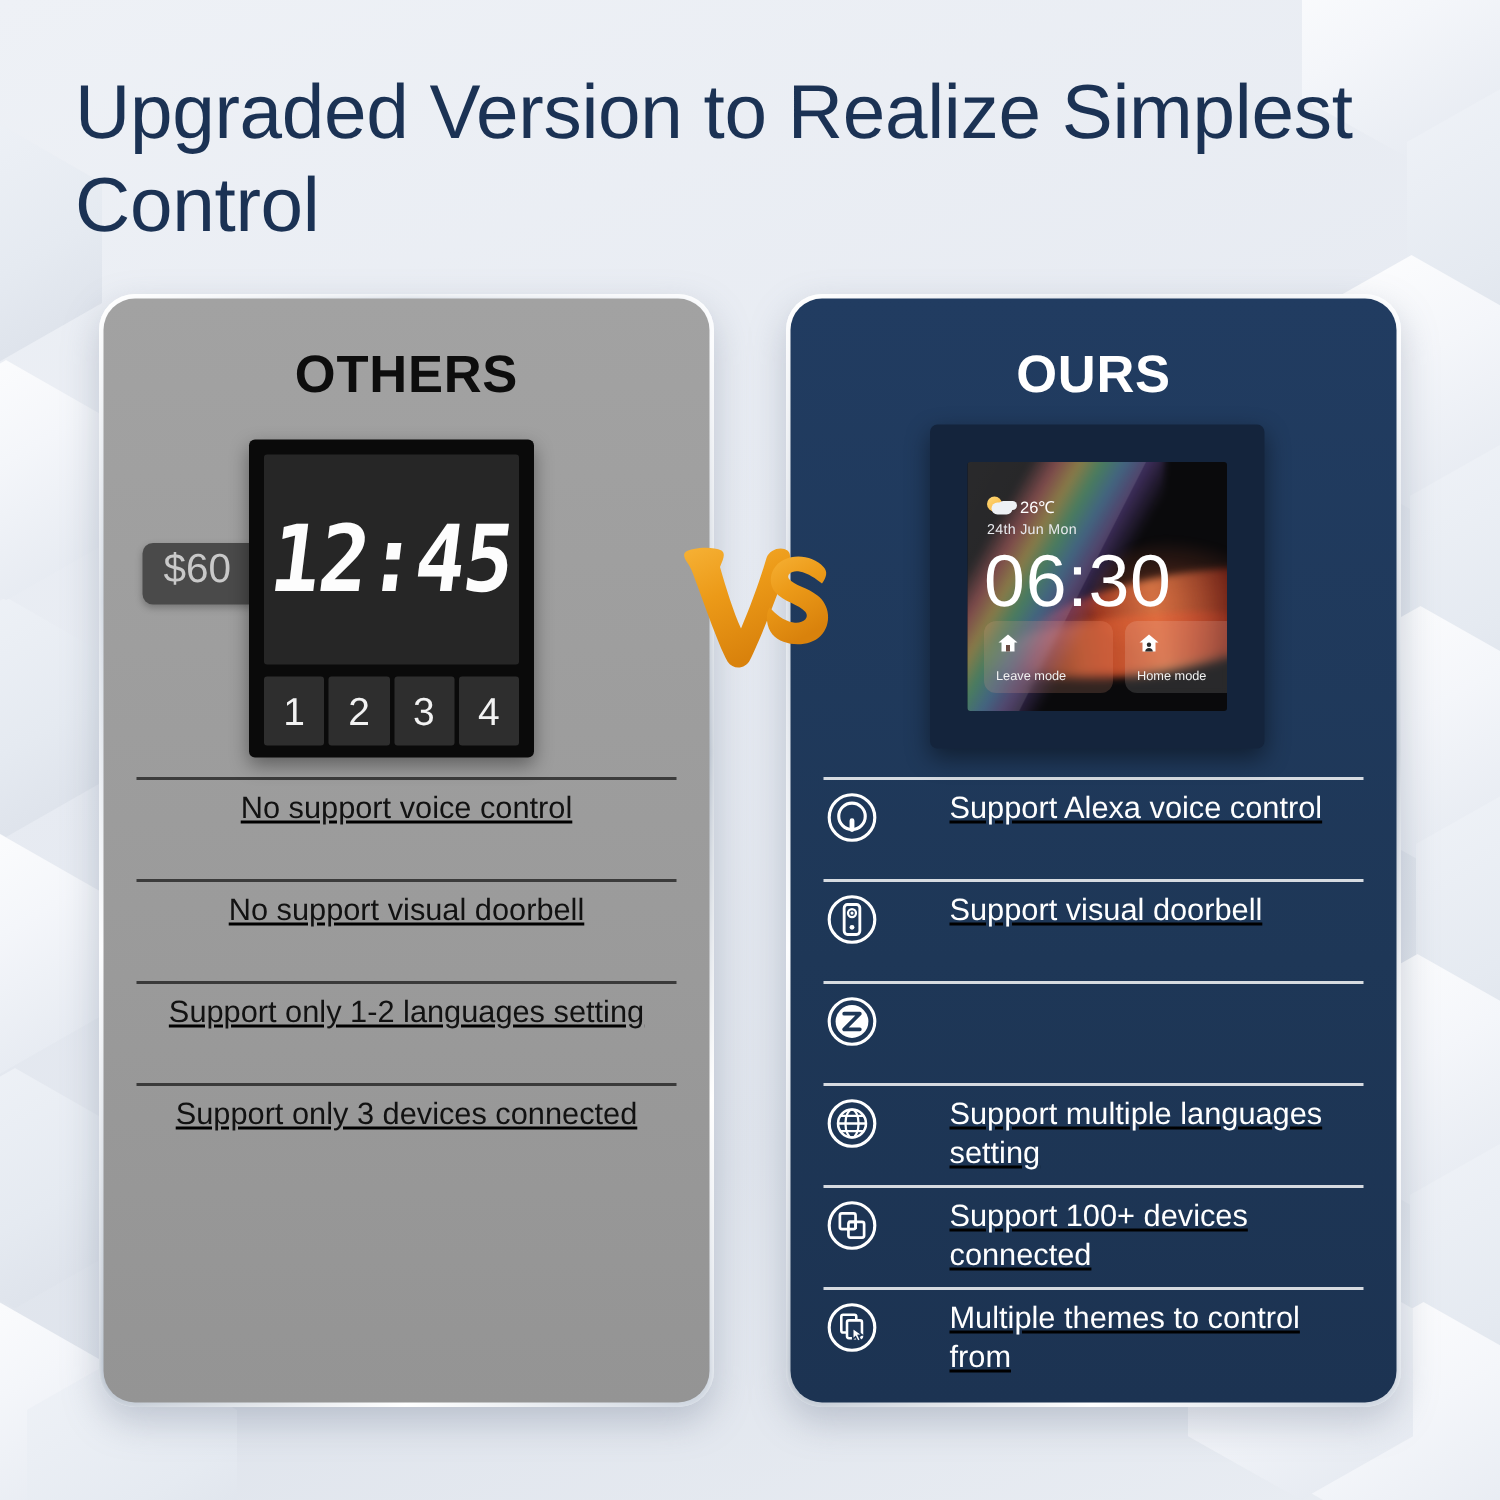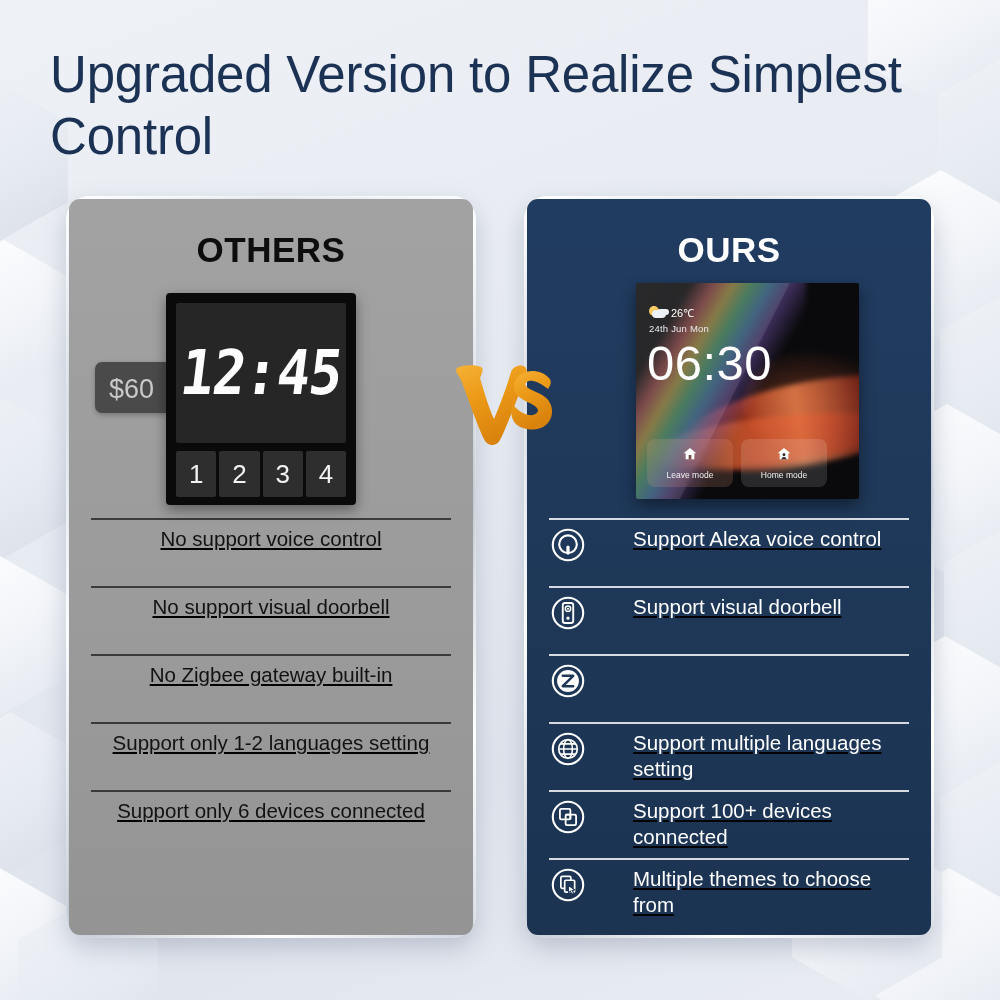--- a/index.html
+++ b/index.html
@@ -34,40 +34,40 @@
 
   
   .panel {
     position:absolute; top:196px; width:410px; height:742px;
     border-radius:24px;
     padding:3px;
     background:linear-gradient(135deg,#ffffff 0%,#cfd6e0 18%,#fbfcfe 38%,#b9c2ce 62%,#ffffff 82%,#cbd3de 100%);
     box-shadow:0 10px 24px rgba(120,132,152,.38), 0 2px 4px rgba(255,255,255,.9) inset;
   }
   .panel-inner {
-    width:100%; height:100%; border-radius:11px; position:relative; overflow:hidden;
+    width:100%; height:100%; border-radius:21px; position:relative; overflow:hidden;
   }
   #panel-others { left:66px; }
   #panel-ours   { left:524px; }
   #panel-others .panel-inner { background:linear-gradient(180deg,#a2a2a2 0%,#9b9b9b 55%,#949494 100%); }
   #panel-ours   .panel-inner { background:linear-gradient(180deg,#213c61 0%,#1e3757 60%,#1c3352 100%); }
 
   .panel-head {
     text-align:center; font-size:35px; font-weight:700; letter-spacing:.5px;
     padding-top:31px;
   }
   #panel-others .panel-head { color:#0d0d0d; }
   #panel-ours   .panel-head { color:#ffffff; }
 
   
   .dev-others-wrap { position:relative; height:248px; }
   .price-tag {
     position:absolute; left:26px; top:92px;
     background:#4a4a4a; color:#c9c9c9;
-    font-size:27px; padding:12px 14px 8px 14px;
+    font-size:27px; padding:2px 14px 8px 14px;
     border-radius:7px 0 0 7px; z-index:1;
     box-shadow:0 2px 5px rgba(0,0,0,.25);
   }
   .dev-others {
     position:absolute; left:97px; top:23px;
     width:190px; height:212px; background:#0a0a0a;
     border-radius:4px; padding:10px 10px 8px 10px; z-index:2;
     box-shadow:0 5px 13px rgba(0,0,0,.4);
   }
   .lcd {
@@ -84,23 +84,22 @@
     flex:1; height:46px; background:#2e2e2e; border-radius:2px;
     display:flex; align-items:center; justify-content:center;
     color:#f2f2f2; font-size:26px;
   }
 
   
   .dev-ours-wrap { position:relative; height:248px; }
   .dev-ours {
     position:absolute; left:93px; top:13px;
     width:223px; height:216px; background:#14243c;
-    border-radius:5px; padding:0; z-index:2;
+    border-radius:5px; padding:25px; z-index:2;
     box-shadow:0 6px 16px rgba(0,0,0,.45);
-    margin-left:16px;
   }
   .screen {
     position:relative; width:100%; height:100%; overflow:hidden;
     border-radius:2px; background:#0a0a0c;
   }
   .streaks { position:absolute; inset:0; }
   .streak {
     position:absolute; border-radius:50%;
     filter:blur(2.5px);
   }
@@ -130,21 +129,21 @@
   .scr-date { position:absolute; left:13px; top:40px; color:#e8eaee; font-size:9.5px; letter-spacing:.2px; }
   .scr-time {
     position:absolute; left:11px; top:56px; color:#ffffff;
     font-size:49px; font-weight:400; letter-spacing:.5px; line-height:1;
   }
   .scr-modes { position:absolute; left:11px; bottom:12px; display:flex; gap:8px; }
   .mode-card {
     width:86px; height:48px; border-radius:8px; padding:7px 8px;
     background:rgba(255,255,255,.13);
     backdrop-filter:blur(2px);
-    display:flex; flex-direction:column; justify-content:space-between;align-items:center;
+    display:flex; flex-direction:column; justify-content:space-between;
   }
   .mode-card.warm { background:rgba(255,170,140,.17); }
   .mode-label { color:#f2f2f2; font-size:8.5px; }
 
   
   .flist { padding:0 22px; }
   .frow {
     display:flex; gap:14px;
     border-top:2px solid rgba(0,0,0,.62);
     min-height:68px; padding:6px 0;text-decoration:underline;
@@ -211,27 +210,24 @@
       </div>
 
       <div class="flist">
         <div class="frow">
           <div class="ftext">No support voice control</div>
         </div>
         <div class="frow">
           <div class="ftext">No support visual doorbell</div>
         </div>
         <div class="frow">
-          <div class="ftext">No Zigbee gateway built-in</div>
-        </div>
-        <div class="frow">
           <div class="ftext">Support only 1-2 languages setting</div>
         </div>
         <div class="frow">
-          <div class="ftext">Support only 6 devices connected</div>
+          <div class="ftext">Support only 3 devices connected</div>
         </div>
       </div>
 
     </div>
   </div>
 
   <div class="panel" id="panel-ours">
     <div class="panel-inner">
 
       <div class="panel-head">OURS</div>
@@ -351,21 +347,21 @@
 
         <div class="frow">
           <span class="ficon">
             <svg width="38" height="38" viewBox="0 0 40 40" fill="none" stroke="#fff">
               <circle cx="20" cy="20" r="16" stroke-width="2.2"></circle>
               <rect x="12.5" y="11" width="10.5" height="12.5" rx="1.3" stroke-width="1.8"></rect>
               <rect x="16.5" y="15" width="10.5" height="12.5" rx="1.3" stroke-width="1.8" fill="#1e3757"></rect>
               <path d="M20.5 20.5v8l2-2 1.6 3.2 1.9-.9-1.6-3.2 2.8-.4z" fill="#fff" stroke="#1e3757" stroke-width="1.1"></path>
             </svg>
           </span>
-          <div class="ftext">Multiple themes to choose from</div>
+          <div class="ftext">Multiple themes to control from</div>
         </div>
 
       </div>
     </div>
   </div>
 
   <div class="vs">
     <svg width="108" height="92" viewBox="0 0 108 92">
       <defs>
         <linearGradient id="gOr" x1="0" y1="0" x2="0.4" y2="1">

